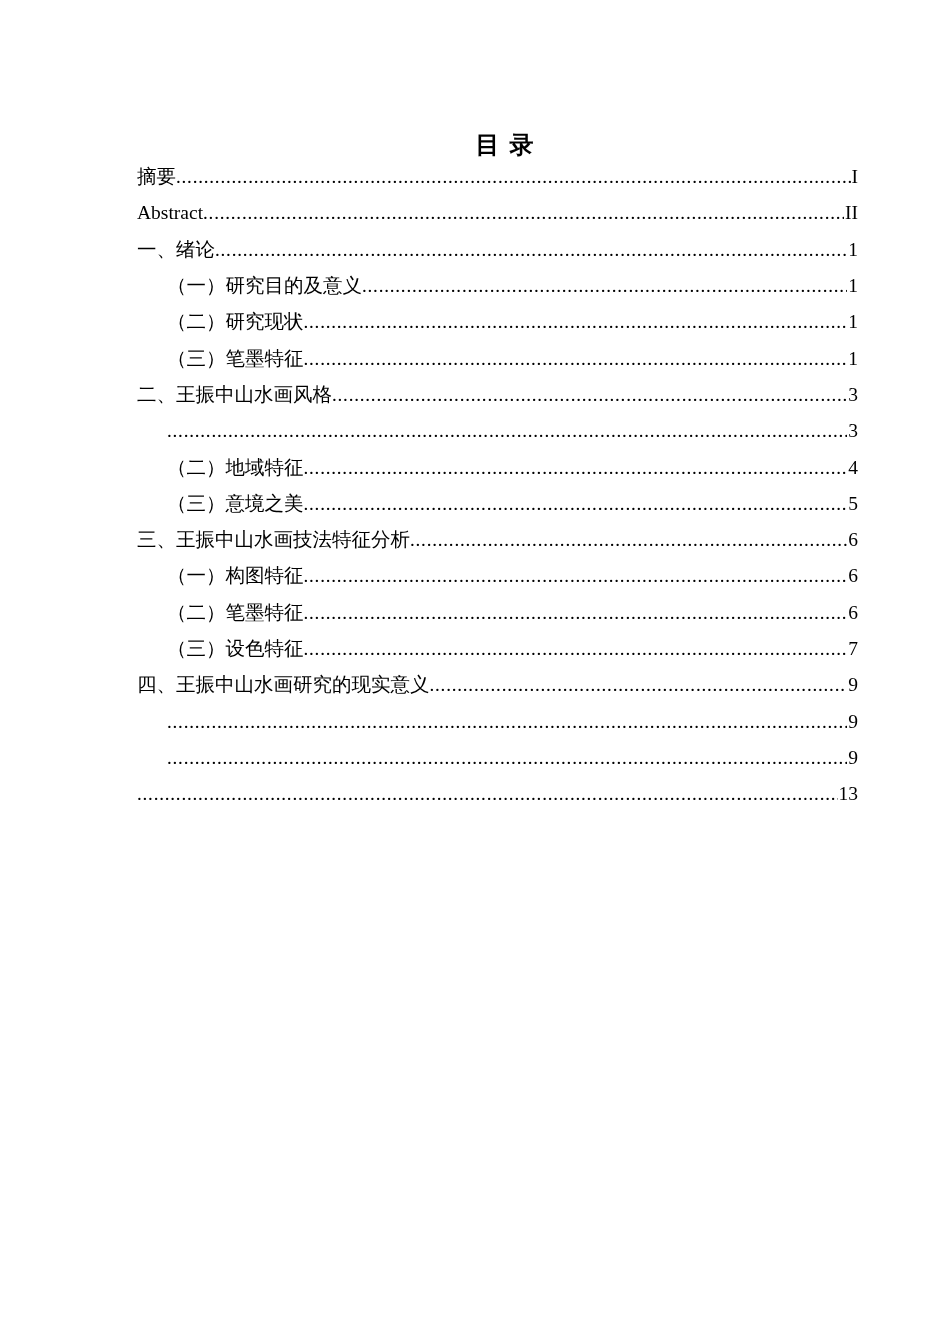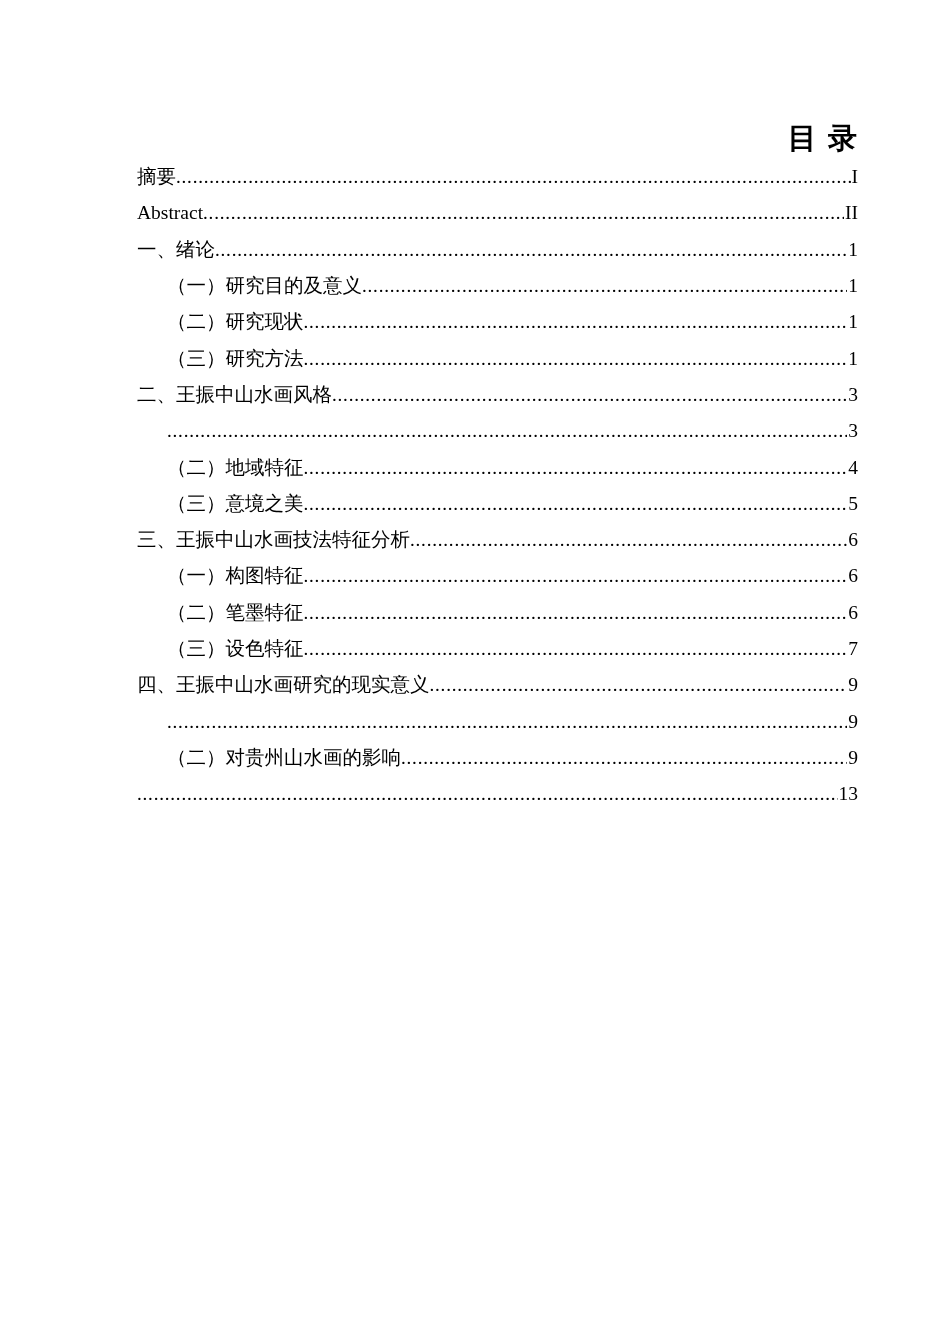--- a/index.html
+++ b/index.html
@@ -21,23 +21,23 @@
     width: 950px;
     height: 1344px;
     background: #ffffff;
     overflow: hidden;
   }
   .toc-title {
     position: absolute;
     top: 116px;
     left: 137px;
     width: 721px;
-    margin: 1px;
-    text-align: right;
-    font-size: 29px;
+    margin: 8px;
+    text-align: center;
+    font-size: 24px;
     line-height: 42px;
     font-weight: bold;
     letter-spacing: 2px;
     white-space: pre;
   }
   .toc-list {
     position: absolute;
     top: 159px;
     left: 137px;
     width: 721px;
@@ -99,21 +99,21 @@
         <span class="toc-label">（一）研究目的及意义</span>
         <span class="toc-dots"></span>
         <span class="toc-page">1</span>
       </div>
       <div class="toc-row indent">
         <span class="toc-label">（二）研究现状</span>
         <span class="toc-dots"></span>
         <span class="toc-page">1</span>
       </div>
       <div class="toc-row indent">
-        <span class="toc-label">（三）研究方法</span>
+        <span class="toc-label">（三）笔墨特征</span>
         <span class="toc-dots"></span>
         <span class="toc-page">1</span>
       </div>
       <div class="toc-row">
         <span class="toc-label">二、王振中山水画风格</span>
         <span class="toc-dots"></span>
         <span class="toc-page">3</span>
       </div>
       <div class="toc-row indent">
         <span class="toc-dots"></span>
@@ -152,21 +152,20 @@
       <div class="toc-row">
         <span class="toc-label">四、王振中山水画研究的现实意义</span>
         <span class="toc-dots"></span>
         <span class="toc-page">9</span>
       </div>
       <div class="toc-row indent">
         <span class="toc-dots"></span>
         <span class="toc-page">9</span>
       </div>
       <div class="toc-row indent">
-        <span class="toc-label">（二）对贵州山水画的影响</span>
         <span class="toc-dots"></span>
         <span class="toc-page">9</span>
       </div>
       <div class="toc-row">
         <span class="toc-label"></span>
         <span class="toc-dots"></span>
         <span class="toc-page">13</span>
       </div>
     </div>
 </div>

